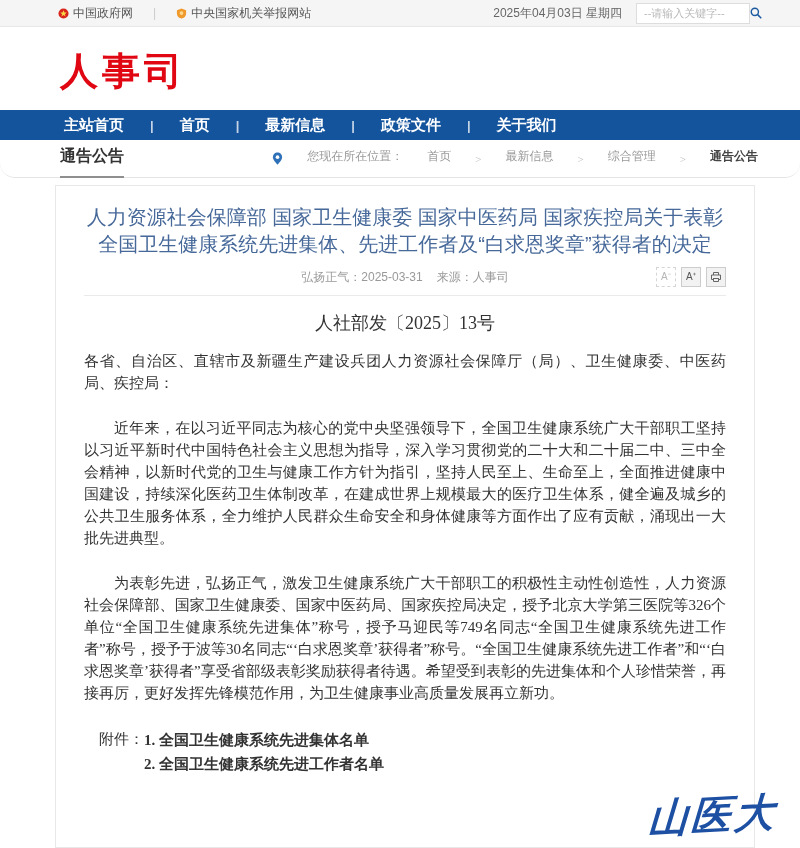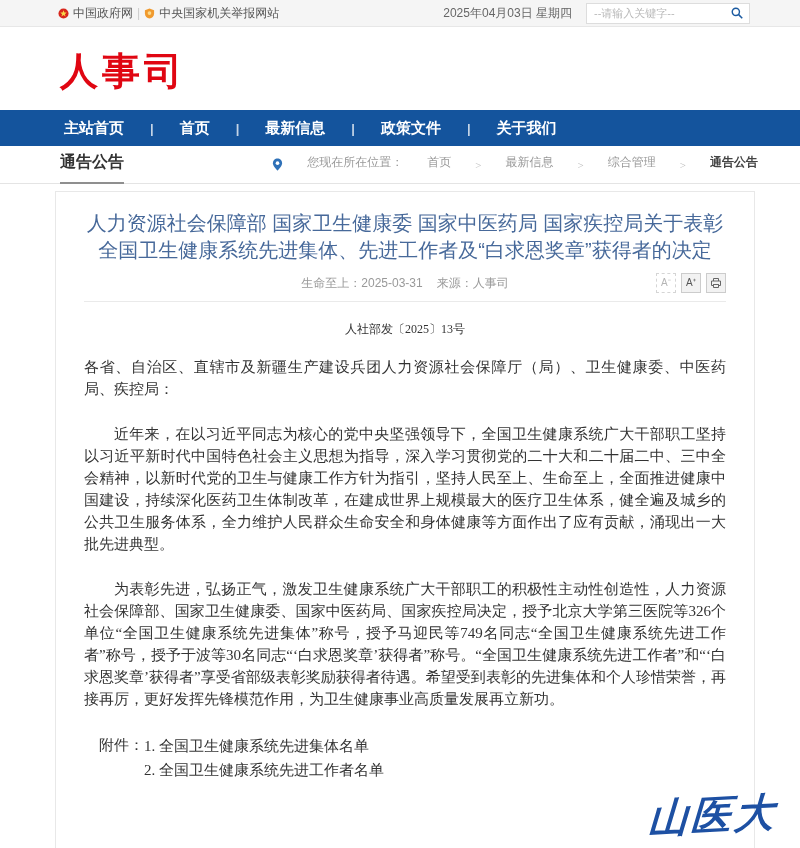--- a/index.html
+++ b/index.html
@@ -3,44 +3,44 @@
 <meta charset="utf-8">
 <style>
   * { margin:0; padding:0; box-sizing:border-box; }
   html,body { width:800px; height:848px; overflow:hidden; background:#fff;
     font-family:"Liberation Sans","DejaVu Sans",sans-serif; }
 
   
   .topbar { height:27px; background:#f5f5f5; border-bottom:1px solid #e7e7e7;
     display:flex; justify-content:space-between; align-items:center; padding:0 50px 0 58px;
     font-size:12px; color:#555; }
-  .topbar-left { display:flex; align-items:center; gap:4px; }
+  .topbar-left { display:flex; align-items:center; gap:20px; }
   .topbar-left a { color:#555; text-decoration:none; display:flex; align-items:center; gap:4px; cursor:pointer; }
   .topbar .sep { color:#ccc; }
   .topbar-right { display:flex; align-items:center; gap:14px; }
   .topbar-right .date { color:#666; }
   .searchbox { display:flex; background:#fff; border:1px solid #ddd;
-    height:21px; width:164px; padding-left:7px; }
+    height:21px; width:114px; padding-left:7px; }
   .searchbox input { border:none; outline:none; flex:1; font-size:11px; color:#666; width:100px;
     font-family:"Liberation Sans","DejaVu Sans",sans-serif; }
   .searchbox input::placeholder { color:#b9b9b9; }
   .search-btn { border:none; background:transparent; cursor:pointer; padding:0 5px; display:flex; align-items:center; }
 
   
   .header { height:83px; background:#fff; padding:20px 0 0 60px; }
   .logo { font-size:38px; font-weight:bold; color:#e00612; letter-spacing:4px; line-height:48px; }
 
   
-  .nav { height:36px; background:#14549d; display:flex; align-items:center; padding-left:64px; }
+  .nav { height:30px; background:#14549d; display:flex; align-items:center; padding-left:64px; }
   .nav a { color:#fff; font-size:15px; font-weight:bold; text-decoration:none; cursor:pointer; }
   .nav .nav-sep { color:rgba(255,255,255,.75); margin:0 26px; font-weight:bold; font-size:13px; }
 
   
   .crumb-row { display:flex; justify-content:space-between; align-items:flex-end;
-    border-bottom:1px solid #e4e4e4; height:38px; padding:0 42px 0 60px; }
+    border-bottom:1px solid #e4e4e4; height:38px; padding:0 42px 0 60px;border-radius:15px; }
   .section-title { font-size:16px; font-weight:bold; color:#333;
     padding-bottom:9px; border-bottom:2px solid #8f8f8f; margin-bottom:-1px; }
   .crumbs { display:flex; align-items:flex-end; gap:24px; font-size:12px; color:#999; padding-bottom:12px;font-family:Liberation Serif, serif; }
   .crumbs a { color:#999; text-decoration:none; cursor:pointer; }
   .crumbs .current { color:#444; font-weight:bold; }
   .crumbs .gt { color:#bbb; font-size:11px; }
 
   
   .card { margin:7px 45px 0 55px; width:700px; height:663px;
     border:1px solid #e8e8e8; background:#fff; padding:18px 28px 0; overflow:hidden; }
@@ -52,25 +52,25 @@
   .tools { position:absolute; right:0; top:0; display:flex; gap:5px; }
   .tool-btn { width:20px; height:20px; font-size:10px; line-height:18px; text-align:center;
     cursor:pointer; font-family:"Liberation Sans",sans-serif; display:flex; align-items:center; justify-content:center; }
   .tool-dashed { border:1px dashed #d5d5d5; background:#fff; color:#b5b5b5; }
   .tool-solid { border:1px solid #ccc; background:#f2f2f2; color:#555; }
   .divider { border-bottom:1px solid #eaeaea; margin-top:6px; }
 
   
   .doc { font-family:"Liberation Serif","DejaVu Serif",serif; font-size:15px;
     color:#333; line-height:22px; text-align:justify; }
-  .doc-number { text-align:center; margin-top:16px; margin-bottom:16px; font-size:12px; }
+  .doc-number { text-align:center; margin-top:16px; margin-bottom:16px; font-size:18px; }
   .doc p.indent { text-indent:2em;margin-top:23px; }
   .attachments { display:flex; margin-top:24px; padding-left:1em; }
   .attach-label { white-space:nowrap; }
-  .attach-list div { line-height:24px; }
+  .attach-list div { line-height:24px;font-weight:bold; }
 
   
   .watermark { position:absolute; left:648px; top:788px; z-index:5;
     font-family:"DejaVu Serif","Liberation Serif",serif; font-style:italic; font-weight:bold;
     font-size:40px; color:#1d50a3; transform:rotate(-3deg) skewX(-6deg); letter-spacing:3px;
     pointer-events:none; }
 
   .icon { display:inline-flex; align-items:center; }
 </style>
 </head>
@@ -148,21 +148,21 @@
     <span class="gt">&gt;</span>
     <span class="current">通告公告</span>
   </div>
 </div>
 
 <div class="card">
   <h1 class="art-title">人力资源社会保障部 国家卫生健康委 国家中医药局 国家疾控局关于表彰全国卫生健康系统先进集体、先进工作者及“白求恩奖章”获得者的决定</h1>
 
   <div class="meta-row">
     <div class="meta">
-      <span>生命至上：</span><span>2025-03-31</span><span class="gap"></span><span>来源：</span><span>人事司</span>
+      <span>弘扬正气：</span><span>2025-03-31</span><span class="gap"></span><span>来源：</span><span>人事司</span>
     </div>
     <div class="tools">
       <div class="tool-btn tool-dashed">A⁻</div>
       <div class="tool-btn tool-solid">A⁺</div>
       <div class="tool-btn tool-solid">
         <span class="icon">
           <svg width="12" height="12" viewBox="0 0 24 24">
               <path d="M7 8V3h10v5M7 15h10v6H7zM3 8h18v9h-4v-2H7v2H3z" fill="none" stroke="#666" stroke-width="2"></path>
             </svg>
         </span>

